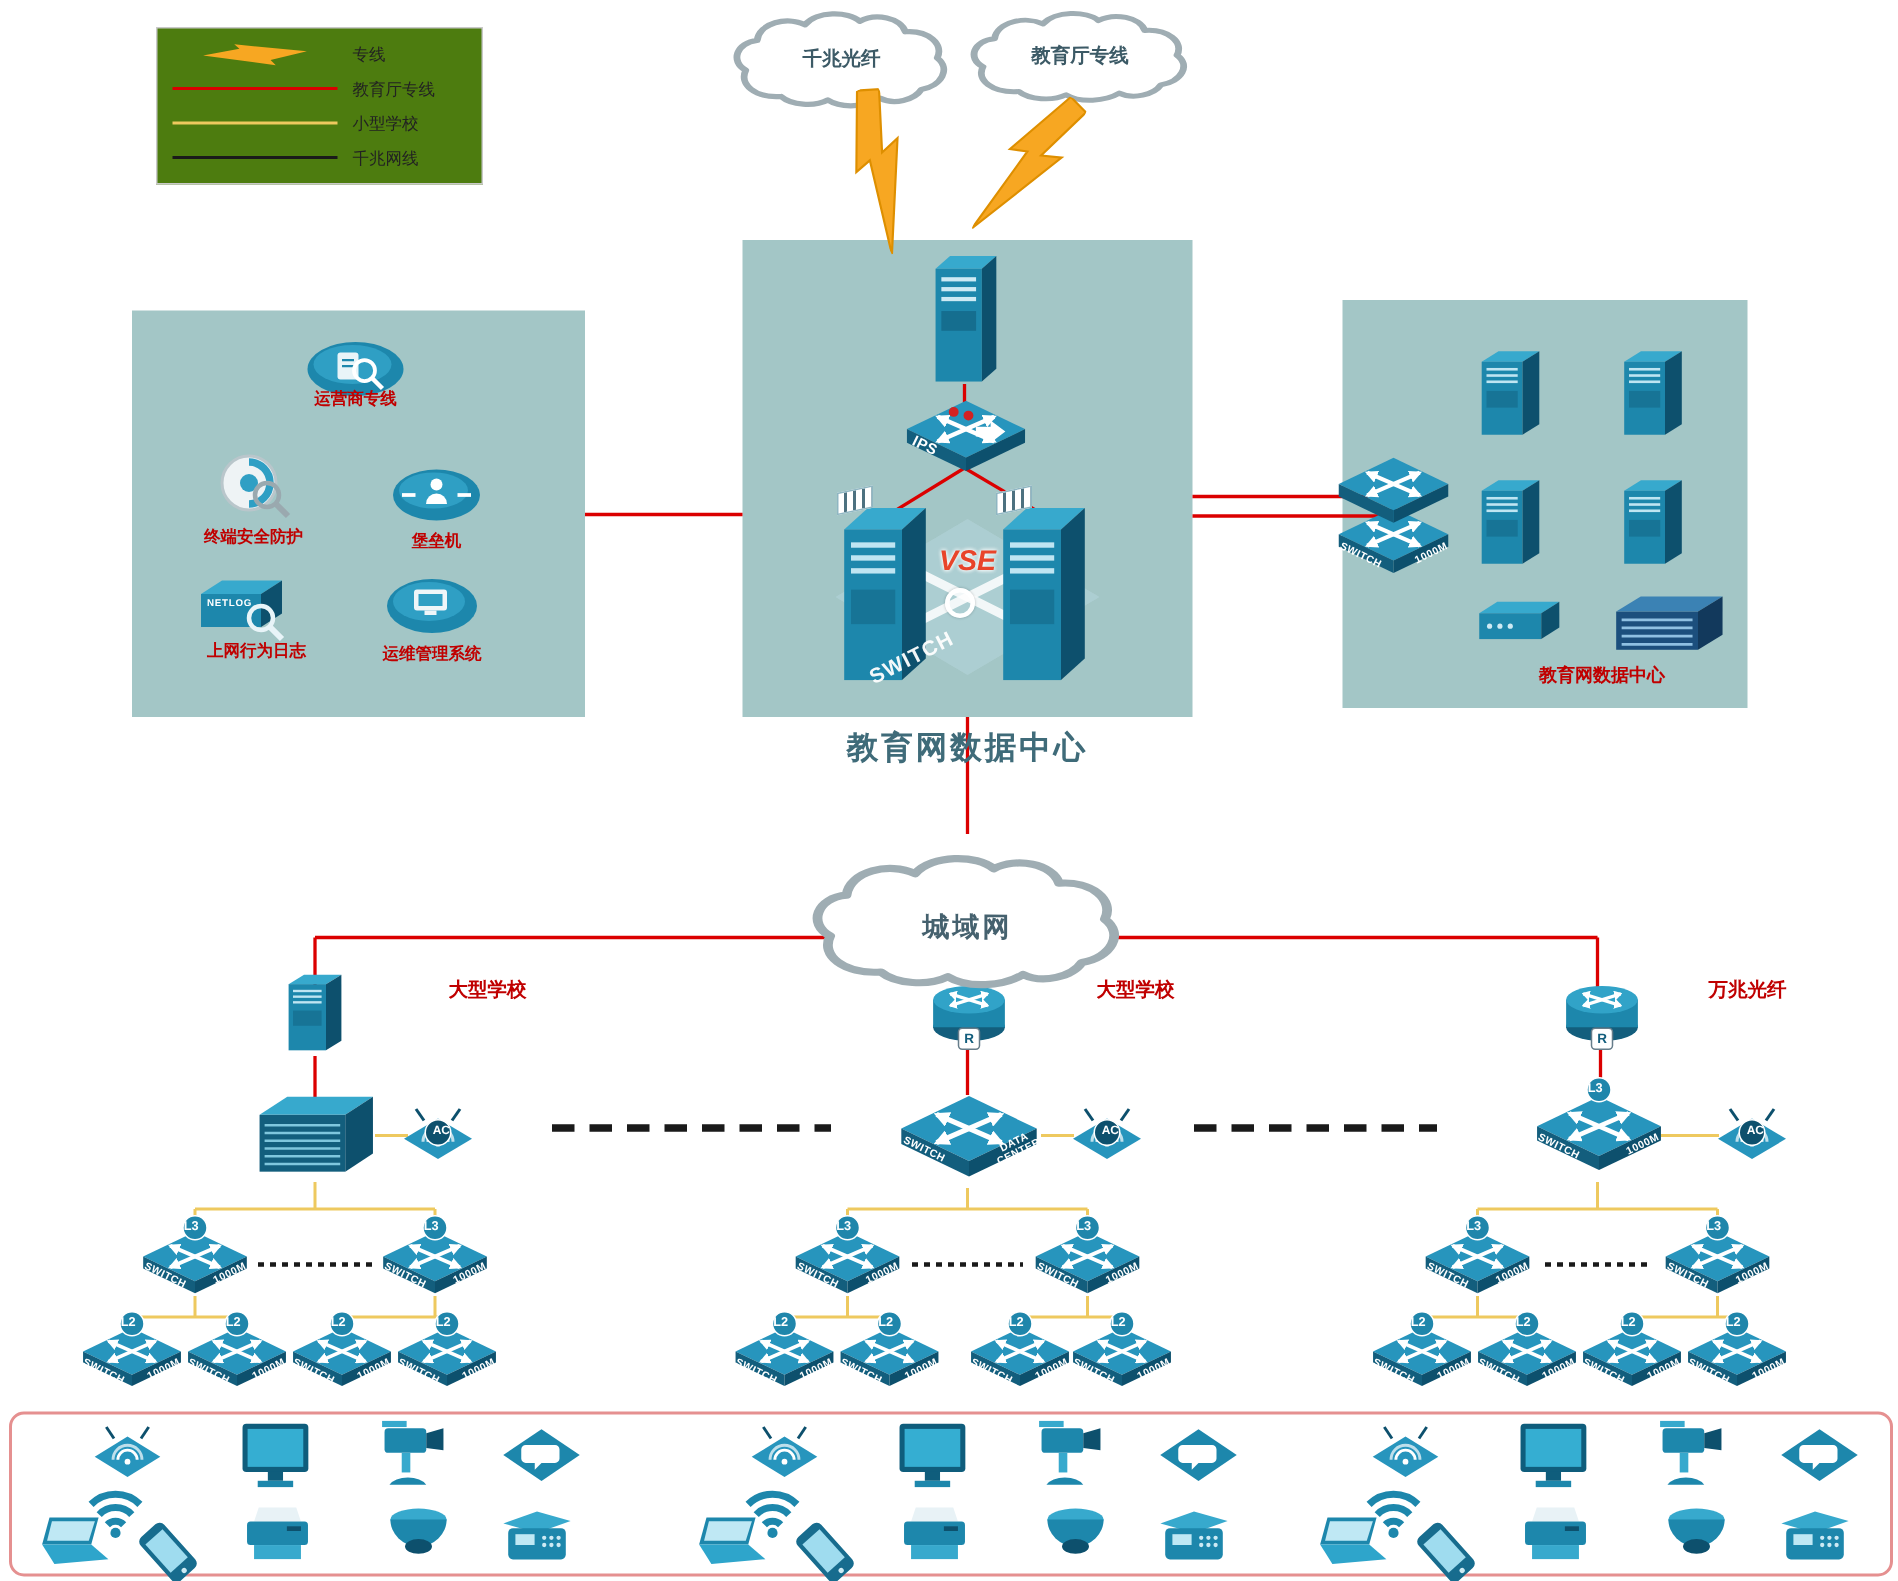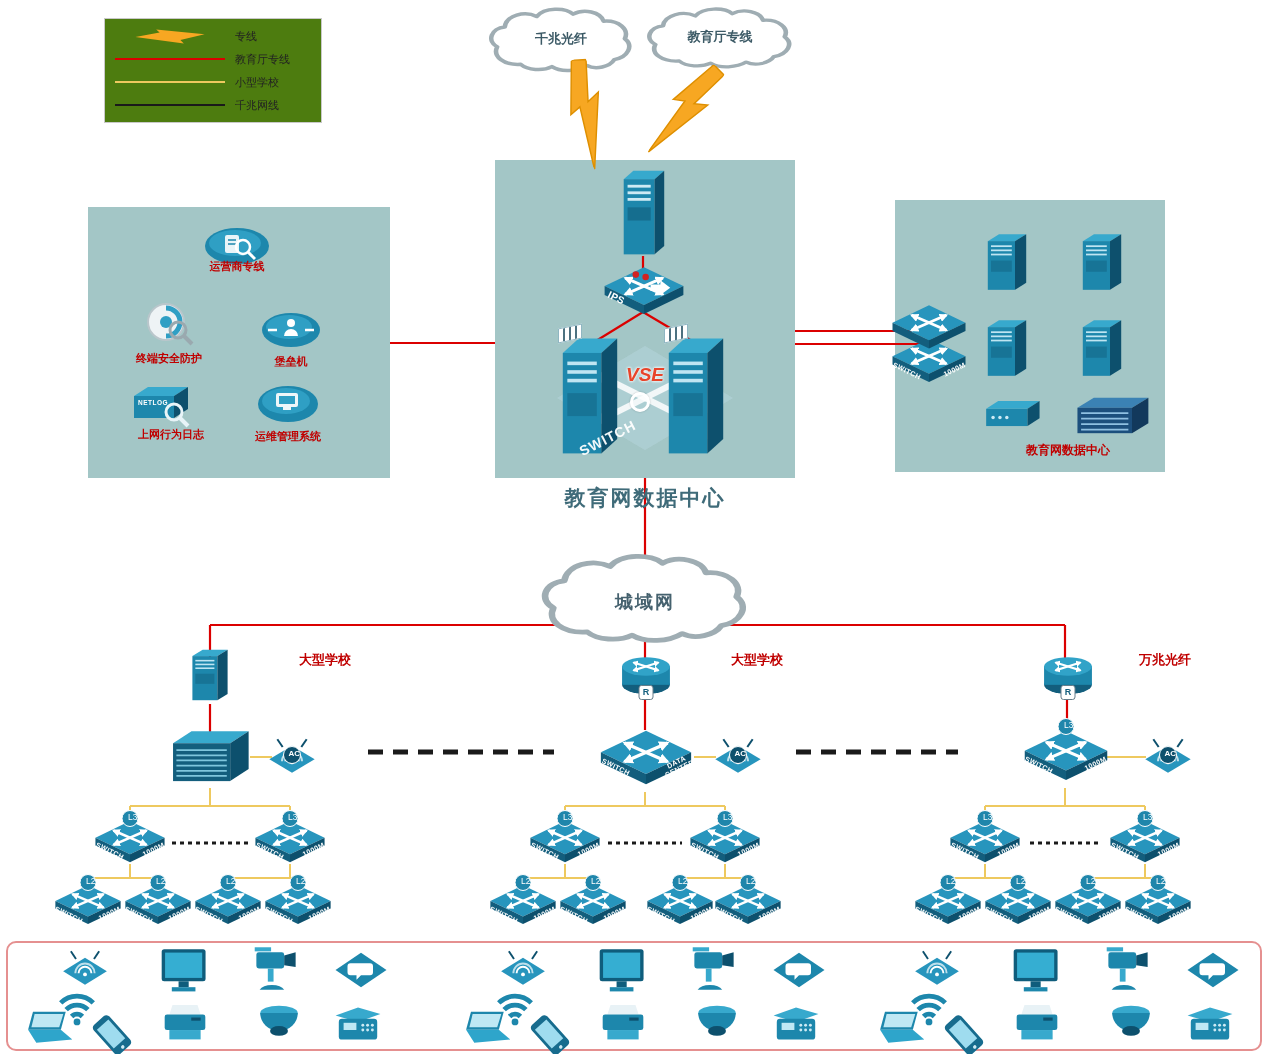--- a/index.html
+++ b/index.html
@@ -18,21 +18,21 @@
   .overlay{position:absolute;z-index:5}
   .cloud{position:absolute;z-index:6}
   .legend{position:absolute;z-index:7}
   
   .sw .t1{position:absolute;left:5%;top:49%;transform:rotate(26deg);transform-origin:0 0;
           color:#fff;font-size:7px;font-weight:bold;letter-spacing:.4px;white-space:nowrap}
   .sw .t2{position:absolute;right:5%;top:49%;transform:rotate(-26deg);transform-origin:100% 0;
           color:#fff;font-size:7px;font-weight:bold;letter-spacing:.4px;white-space:nowrap}
   .sw .badge{position:absolute;left:50%;top:-6px;transform:translateX(-50%);min-width:15px;height:15px;
           border:1.5px solid #fff;border-radius:50%;background:#1f86ab;color:#fff;font-size:8.5px;
-          font-weight:normal;line-height:13px;text-align:right;z-index:2}
+          font-weight:bold;line-height:13px;text-align:left;z-index:2}
   .sw .t2.wrapdc{width:36px;white-space:normal;text-align:center;line-height:1.05;top:40%;right:2%}
   .sw .t1.ipslbl{font-size:10px;top:46%;left:10%}
   .stack .t1{top:68%}.stack .t2{top:68%}
   .acb{position:absolute;left:50%;top:48%;transform:translate(-50%,-50%);width:16px;height:16px;
        border-radius:50%;background:#0d506d;border:1.5px solid #fff;color:#fff;font-size:8px;
        font-weight:bold;line-height:14px;text-align:right}
   .rb{position:absolute;left:50%;bottom:-4px;transform:translateX(-50%);width:13px;height:13px;
       background:#fff;border:1px solid #667d8a;border-radius:3px;color:#135e7d;font-size:9px;
       font-weight:bold;line-height:12px;text-align:center}
   .srv-tag{position:absolute;left:2px;top:-4px;width:22px;height:13px;background:#fff;border:1px solid #8fb6c2;
@@ -427,21 +427,21 @@
       <use href="#sym-storage"></use>
     </svg>
   </div>
 <div class="dev" style="left:1072px;top:390px;width:80px;height:50px">
     <svg viewBox="0 0 88 52">
       <use href="#sym-rack"></use>
     </svg>
   </div>
 <div class="lbl-red" style="left:1008px;top:444px;width:120px;font-size:12px">教育网数据中心</div>
 
-<div class="cloud man" style="left:536px;top:552px;width:218px;height:96px">
+<div class="cloud man" style="left:536px;top:568px;width:218px;height:96px">
   <svg viewBox="0 0 200 120" preserveAspectRatio="none">
       <use href="#sym-cloud"></use>
     </svg>
   <span class="cl">城域网</span>
 </div>
 
 <div class="dev" style="left:188px;top:646px;width:44px;height:58px">
   <svg viewBox="0 0 60 92" preserveAspectRatio="none">
       <use href="#sym-server"></use>
     </svg>

